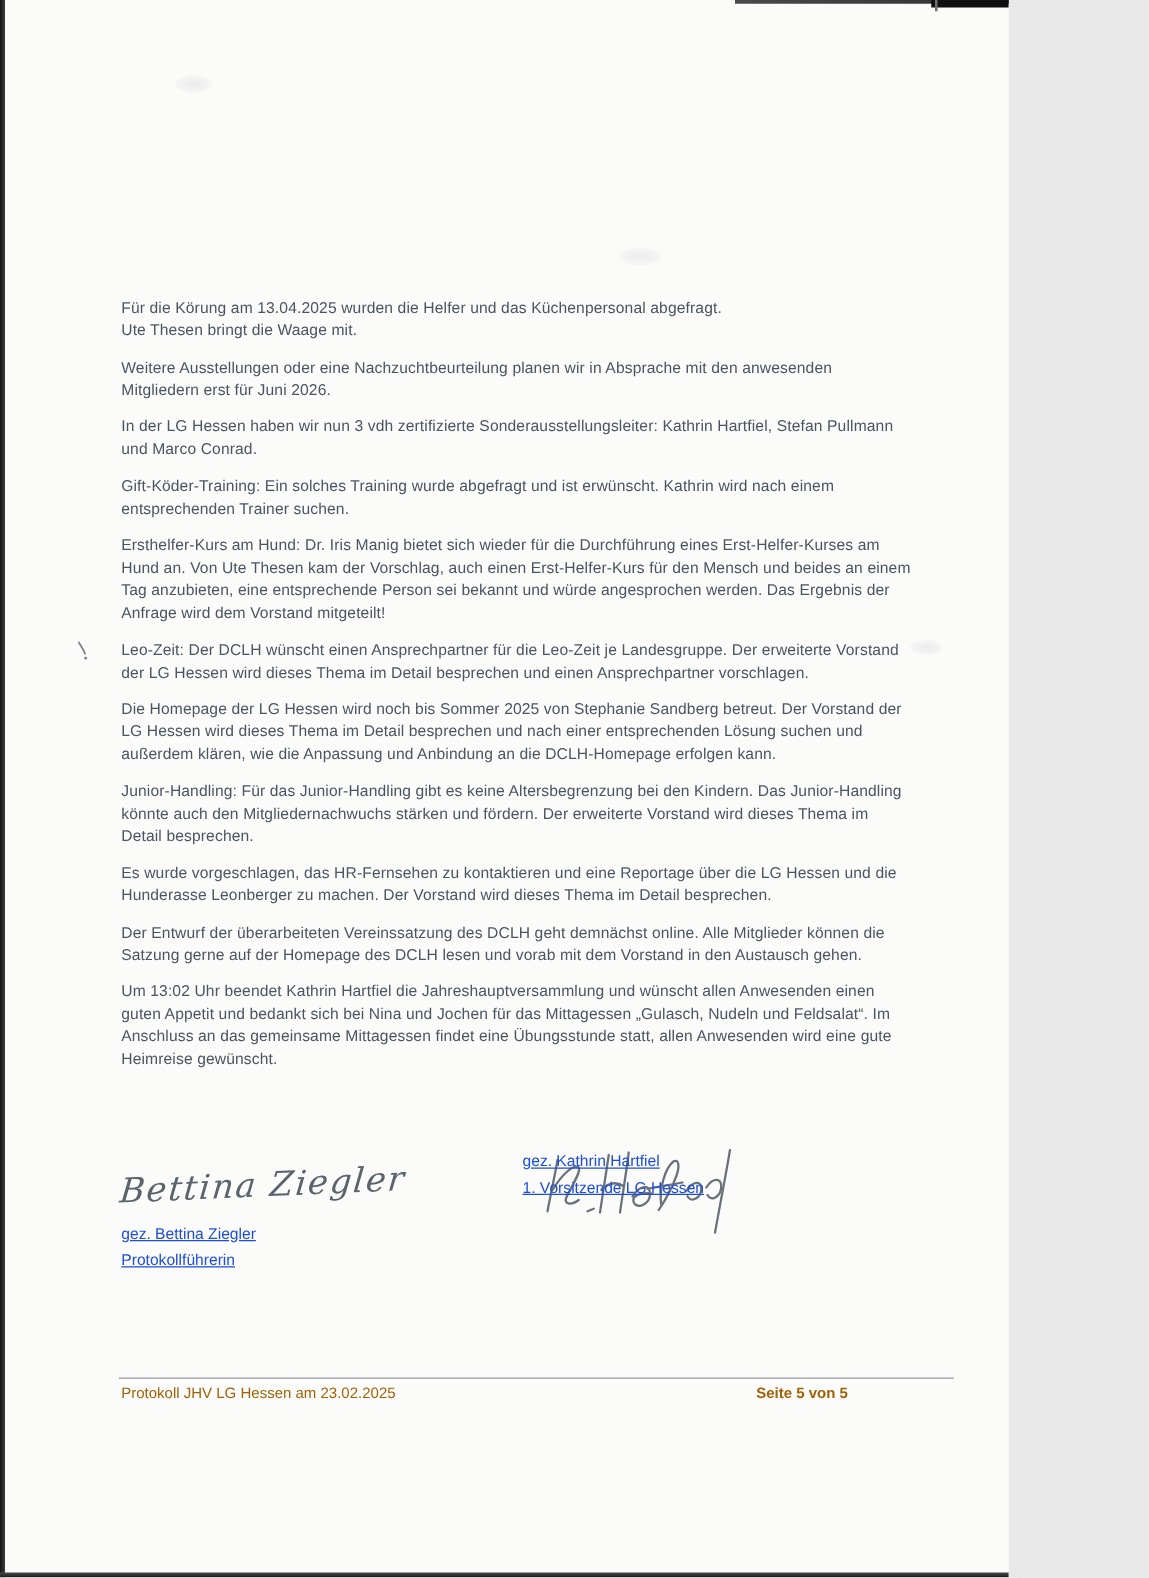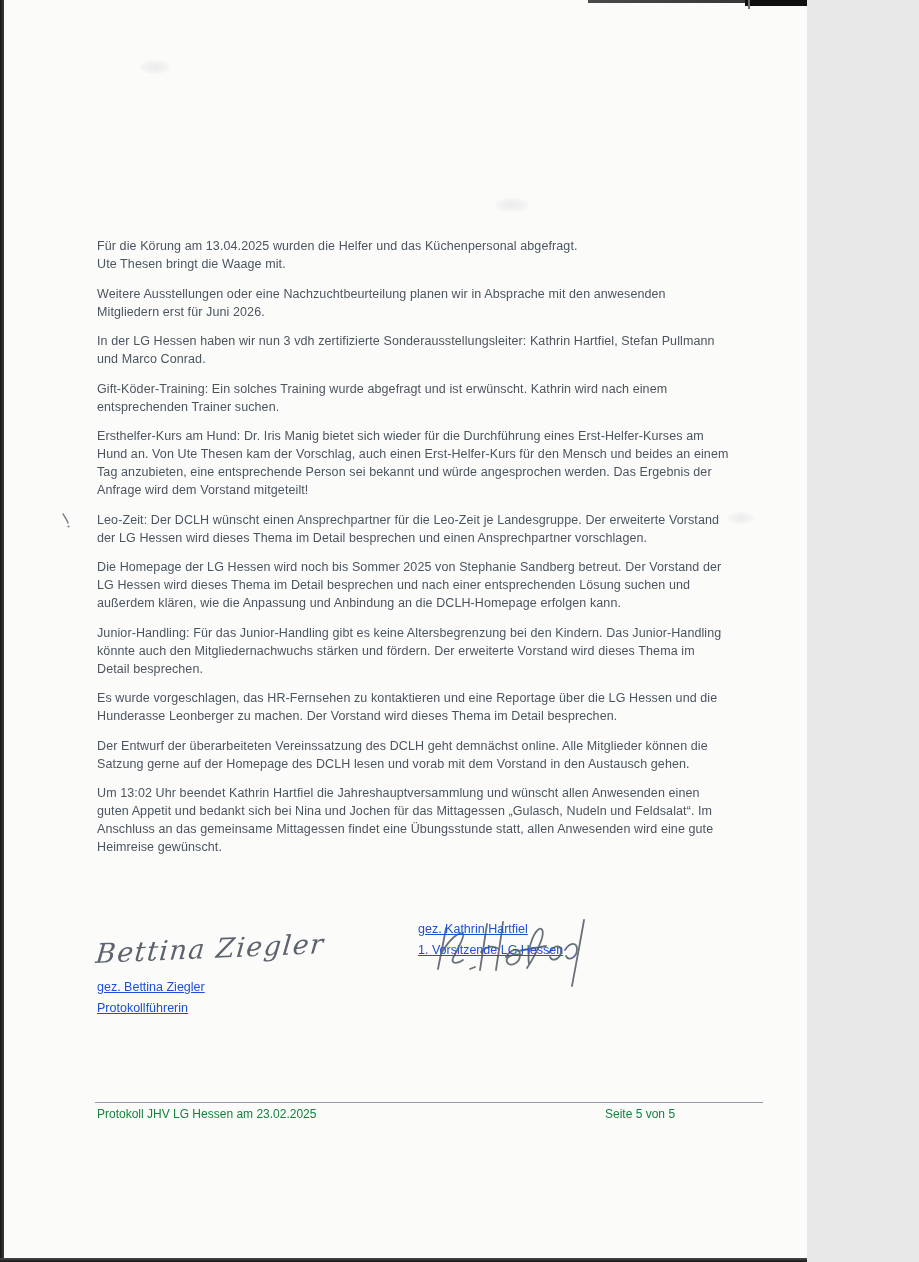--- a/index.html
+++ b/index.html
@@ -50,23 +50,23 @@
     transform-origin: left center; white-space: nowrap;
   }
   .sig-drawing { position: absolute; left: 430px; top: 912px; }
   .sig-block { position: absolute; color: #1d4ed8; font-size: 12.5px; line-height: 20.5px; text-decoration: underline; }
   .sig-block-left  { left: 97px;  top: 977px; }
   .sig-block-right { left: 418px; top: 919px; }
 
   
   .footer-rule { position: absolute; left: 95px; top: 1102px; width: 668px; height: 1px;
                  background: #959ba0; }
-  .footer-text { position: absolute; top: 1107px; color: #15803d; font-size: 12px; white-space: nowrap; }
+  .footer-text { position: absolute; top: 1107px; color: #a16207; font-size: 12px; white-space: nowrap; }
   .footer-left  { left: 97px; }
-  .footer-right { left: 605px; }
+  .footer-right { left: 605px; font-weight: bold; }
 </style>
 </head>
 <body>
 
 <div class="page">
 
   <div class="edge-left"></div>
   <div class="edge-bottom"></div>
   <div class="edge-top"></div>
   <div class="edge-top-corner"></div>

